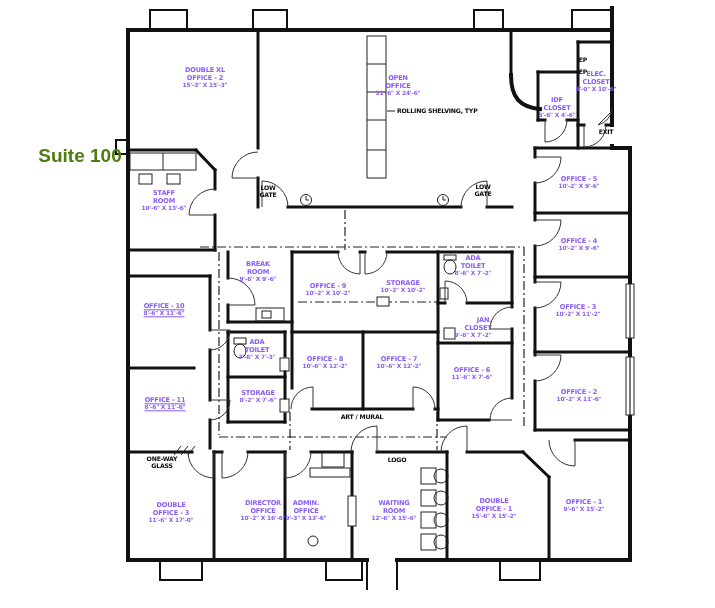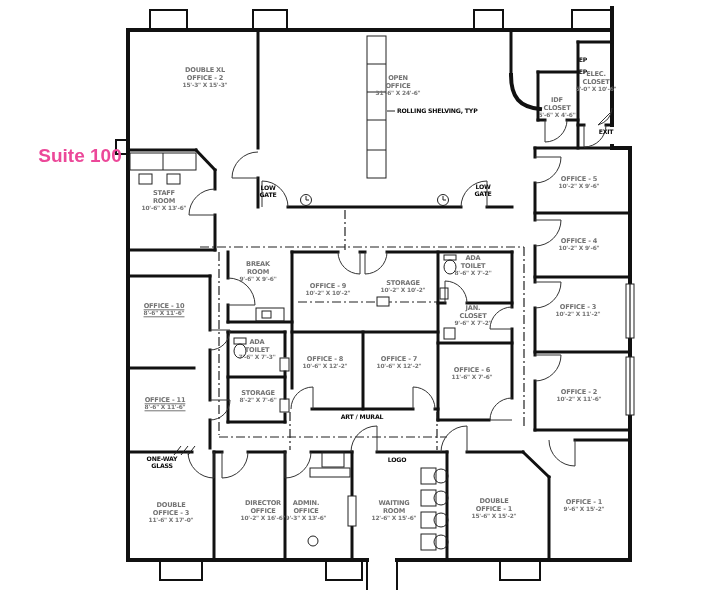--- a/index.html
+++ b/index.html
@@ -1,22 +1,22 @@
 <!DOCTYPE html>
 <html><head>
 <meta charset="utf-8">
 <style>
   html,body{margin:0;padding:0;background:#fff;}
   .plan{position:relative;width:715px;height:608px;background:#ffffff;overflow:hidden;
         font-family:"Liberation Sans",sans-serif;}
   .plan svg{position:absolute;left:0;top:0;}
   .suite-title{position:absolute;transform:translate(-50%,-50%);
-        font:bold 19px "Liberation Sans",sans-serif;color:#ec4899;white-space:nowrap;}
+        font:bold 19px "Liberation Sans",sans-serif;color:#4d7c0f;white-space:nowrap;}
   .room-label{position:absolute;transform:translate(-50%,-50%);text-align:center;
-        color:#737373;white-space:pre-line;line-height:1.22;}
+        color:#8b5cf6;white-space:pre-line;line-height:1.22;}
   .room-name{display:block;font:bold 6.6px/1.22 "DejaVu Sans",sans-serif;letter-spacing:-0.2px;}
   .room-dims{display:block;font:bold 5.9px/1.25 "DejaVu Sans",sans-serif;letter-spacing:-0.2px;}
   .note-label{position:absolute;transform:translate(-50%,-50%);text-align:center;
         font:bold 6.2px/1.2 "DejaVu Sans",sans-serif;color:#0a0a0a;white-space:pre-line;letter-spacing:-0.2px;}
   .note-label.left{transform:translate(0,-50%);text-align:left;}
 </style>
 </head>
 <body>
 
 <div class="plan">
@@ -300,21 +300,21 @@
       <div class="room-label" style="left: 579px; top: 396px;"><span class="room-name">OFFICE - 2</span><span class="room-dims">10'-2" X 11'-6"</span></div>
       <div class="room-label" style="left: 584px; top: 506px;"><span class="room-name">OFFICE - 1</span><span class="room-dims">9'-6" X 15'-2"</span></div>
       <div class="room-label" style="left: 164px; top: 310px; text-decoration: underline;"><span class="room-name">OFFICE - 10</span><span class="room-dims">8'-6" X 11'-6"</span></div>
       <div class="room-label" style="left: 165px; top: 404px; text-decoration: underline;"><span class="room-name">OFFICE - 11</span><span class="room-dims">8'-6" X 11'-6"</span></div>
       <div class="room-label" style="left: 258px; top: 272px;"><span class="room-name">BREAK
 ROOM</span><span class="room-dims">9'-6" X 9'-6"</span></div>
       <div class="room-label" style="left: 328px; top: 290px;"><span class="room-name">OFFICE - 9</span><span class="room-dims">10'-2" X 10'-2"</span></div>
       <div class="room-label" style="left: 403px; top: 287px;"><span class="room-name">STORAGE</span><span class="room-dims">10'-2" X 10'-2"</span></div>
       <div class="room-label" style="left: 473px; top: 266px;"><span class="room-name">ADA
 TOILET</span><span class="room-dims">8'-6" X 7'-2"</span></div>
-      <div class="room-label" style="left: 473px; top: 316px;"><span class="room-name">JAN.
+      <div class="room-label" style="left: 473px; top: 328px; text-align: right;"><span class="room-name">JAN.
 CLOSET</span><span class="room-dims">9'-6" X 7'-2"</span></div>
       <div class="room-label" style="left: 257px; top: 350px;"><span class="room-name">ADA
 TOILET</span><span class="room-dims">7'-6" X 7'-3"</span></div>
       <div class="room-label" style="left: 258px; top: 397px;"><span class="room-name">STORAGE</span><span class="room-dims">8'-2" X 7'-6"</span></div>
       <div class="room-label" style="left: 325px; top: 363px;"><span class="room-name">OFFICE - 8</span><span class="room-dims">10'-6" X 12'-2"</span></div>
       <div class="room-label" style="left: 399px; top: 363px;"><span class="room-name">OFFICE - 7</span><span class="room-dims">10'-6" X 12'-2"</span></div>
       <div class="room-label" style="left: 472px; top: 374px;"><span class="room-name">OFFICE - 6</span><span class="room-dims">11'-6" X 7'-6"</span></div>
       <div class="room-label" style="left: 171px; top: 513px;"><span class="room-name">DOUBLE
 OFFICE - 3</span><span class="room-dims">11'-6" X 17'-0"</span></div>
       <div class="room-label" style="left: 249px; top: 511px; margin-left: 14px;"><span class="room-name">DIRECTOR

